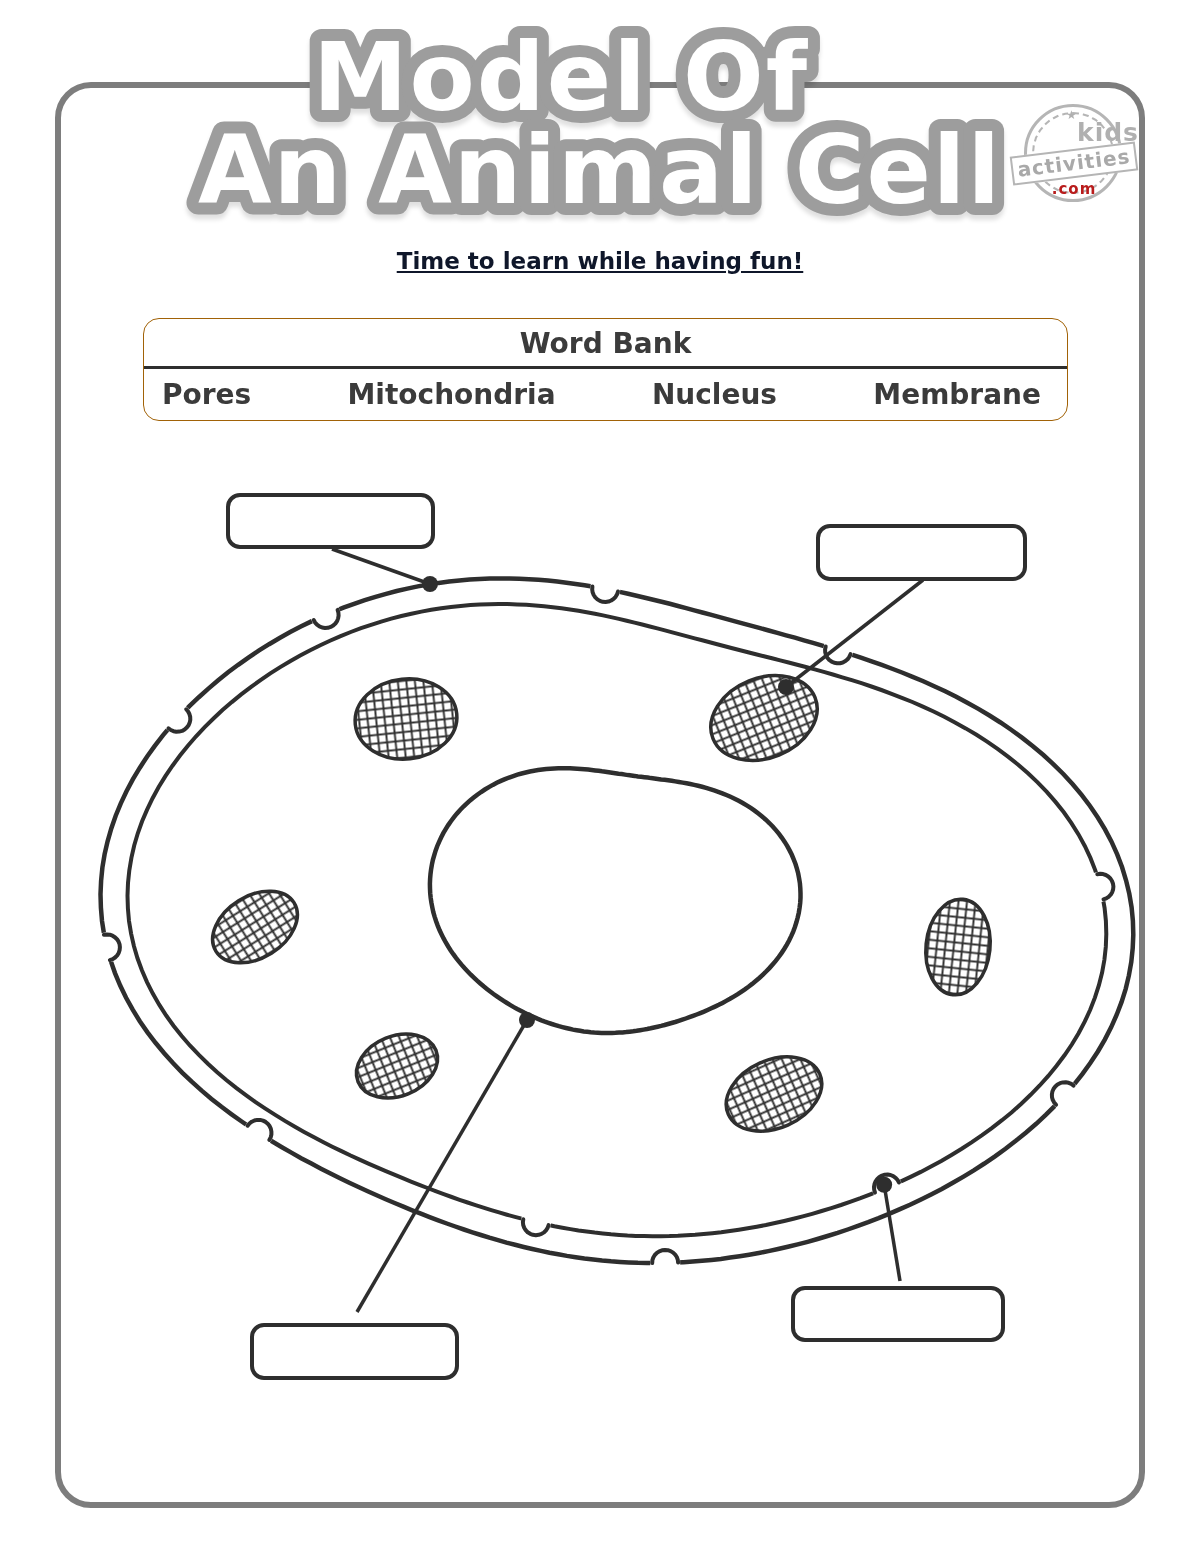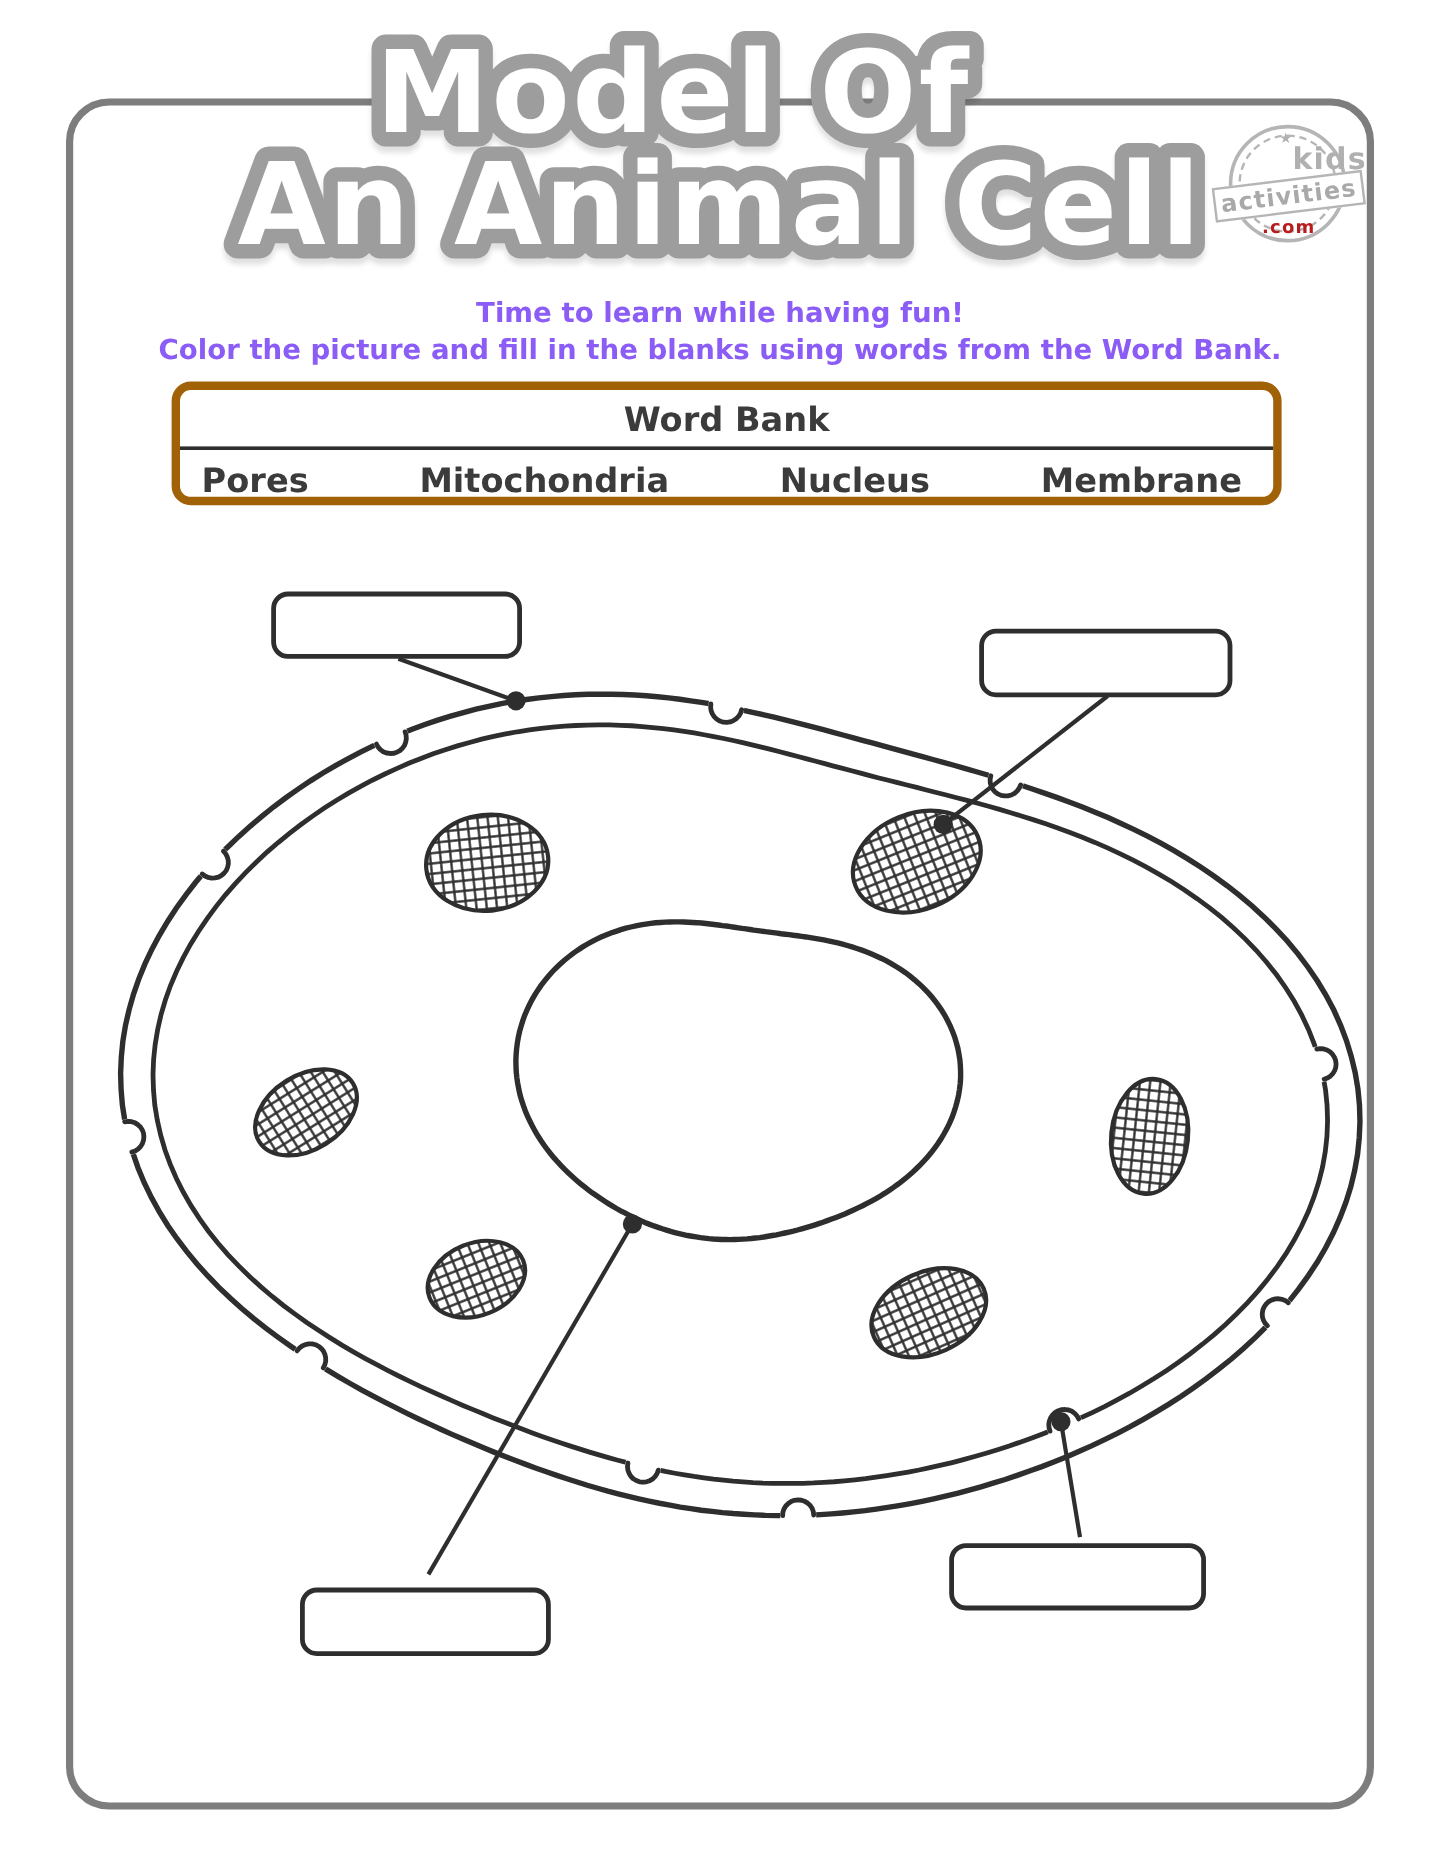--- a/index.html
+++ b/index.html
@@ -70,26 +70,27 @@
   }
   .logo-com {
     position: absolute; left: 0; top: 80px; width: 130px;
     text-align: center; font-weight: bold; font-size: 15px;
     color: #b91c1c; letter-spacing: 1px;
   }
   .instructions {
     position: absolute; left: 0; top: 246px;
     width: 1200px; text-align: center;
     font-weight: bold; font-size: 23px; line-height: 1.35;
-    color: #8b5cf6;
+    color: #0f172a;
+    text-decoration: underline;
   }
   .wordbank {
     position: absolute; left: 143px; top: 318px;
     width: 925px; height: 103px;
-    border: 7px solid #a16207; border-radius: 16px;
+    border: 1px solid #a16207; border-radius: 16px;
     background: #fff;
   }
   .wb-header {
     height: 47px; text-align: center;
     font-weight: bold; font-size: 28px; line-height: 50px;
     color: #3b3b3b;
   }
   .wb-divider { height: 0; border-top: 3px solid #2e2e2e; }
   .wb-words {
     display: flex; justify-content: space-between; align-items: center;
@@ -115,21 +116,20 @@
   <div class="logo-circle"></div>
   <div class="logo-circle-dashed"></div>
   <span class="logo-star">★</span>
   <div class="logo-kids">kids</div>
   <div class="logo-banner">activities</div>
   <div class="logo-com">.com</div>
 </div>
 
 <div class="instructions">
   <div>Time to learn while having fun!</div>
-  <div>Color the picture and fill in the blanks using words from the Word Bank.</div>
 </div>
 
 <div class="wordbank">
   <div class="wb-header">Word Bank</div>
   <div class="wb-divider"></div>
   <div class="wb-words">
     <span>Pores</span>
     <span>Mitochondria</span>
     <span>Nucleus</span>
     <span>Membrane</span>

